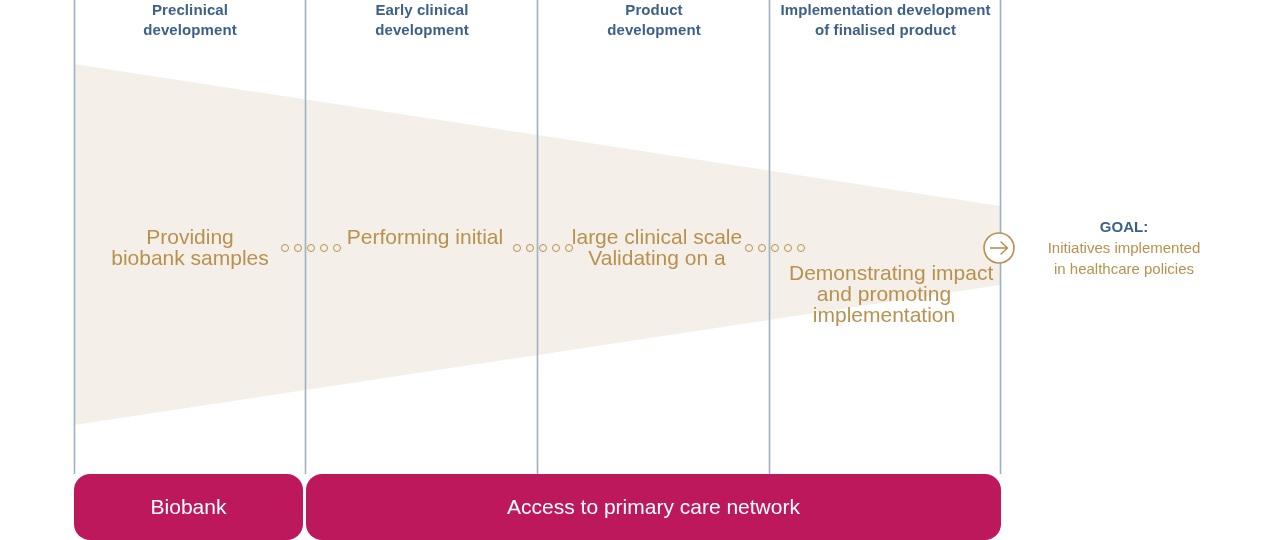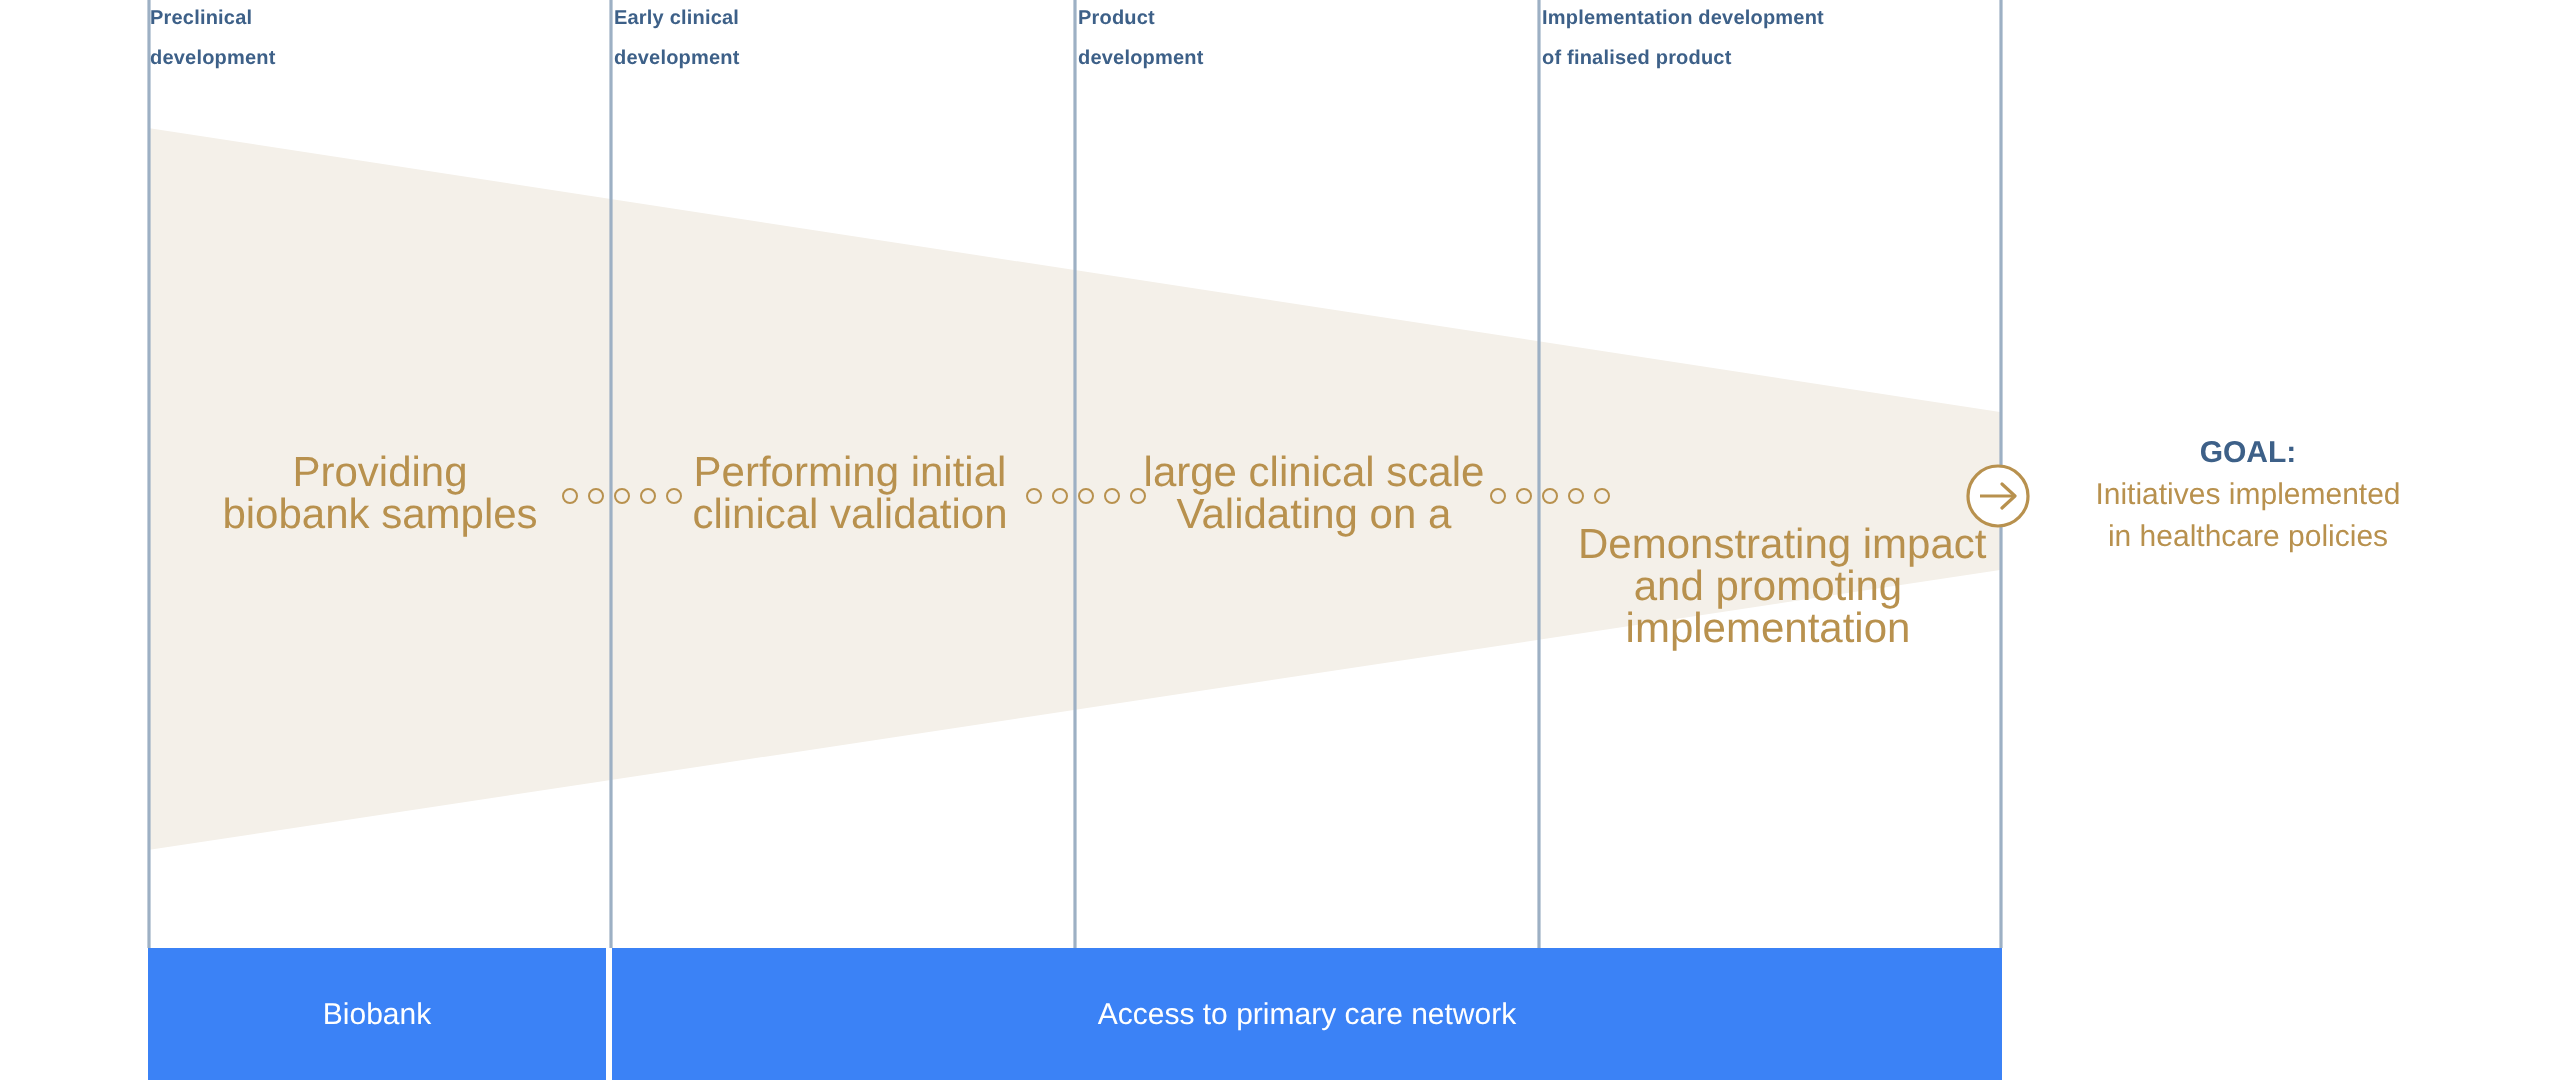--- a/index.html
+++ b/index.html
@@ -24,24 +24,24 @@
     position: absolute;
     left: 0;
     top: 0;
     width: 1280px;
     height: 540px;
   }
 
   
   .col-header {
     position: absolute;
-    text-align: left;
+    text-align: center;
     color: #3d6088;
     font-weight: bold;
-    font-size: 10px;
+    font-size: 15px;
     line-height: 20px;
     letter-spacing: .1px;
   }
   .col-header .hl { display: block; white-space: nowrap; }
 
   
   .stage-text {
     position: absolute;
     text-align: center;
     color: #b8914e;
@@ -82,26 +82,27 @@
   }
   #goal-block .goal-line {
     display: block;
     color: #b8914e;
     white-space: nowrap;
   }
 
   
   .bottom-bar {
     position: absolute;
-    background: #3b82f6;
+    background: #be185d;
     color: #ffffff;
-    font-size: 15px;
+    font-size: 21px;
     display: flex;
     align-items: center;
     justify-content: center;
+    border-radius: 16px;
   }
   .bottom-bar span { white-space: nowrap; }
 </style>
 </head>
 <body>
 
 <div id="stage">
 
   <svg id="funnel-svg" viewBox="0 0 1280 540">
 
@@ -140,21 +141,20 @@
     <span class="hl">of finalised product</span>
   </div>
 
   <div class="stage-text" style="left:95px; top:226px; width:190px;">
     <span class="sl">Providing</span>
     <span class="sl">biobank samples</span>
   </div>
 
   <div class="stage-text" style="left:330px; top:226px; width:190px;">
     <span class="sl">Performing initial</span>
-    <span class="sl">clinical validation</span>
   </div>
 
   <div class="stage-text" style="left:562px; top:226px; width:190px;">
     <span class="sl">large clinical scale</span>
     <span class="sl">Validating on a</span>
   </div>
 
   <div class="stage-text" style="left:789px; top:220px; width:190px;margin-top:42px;">
     <span class="sl">Demonstrating impact</span>
     <span class="sl">and promoting</span>

